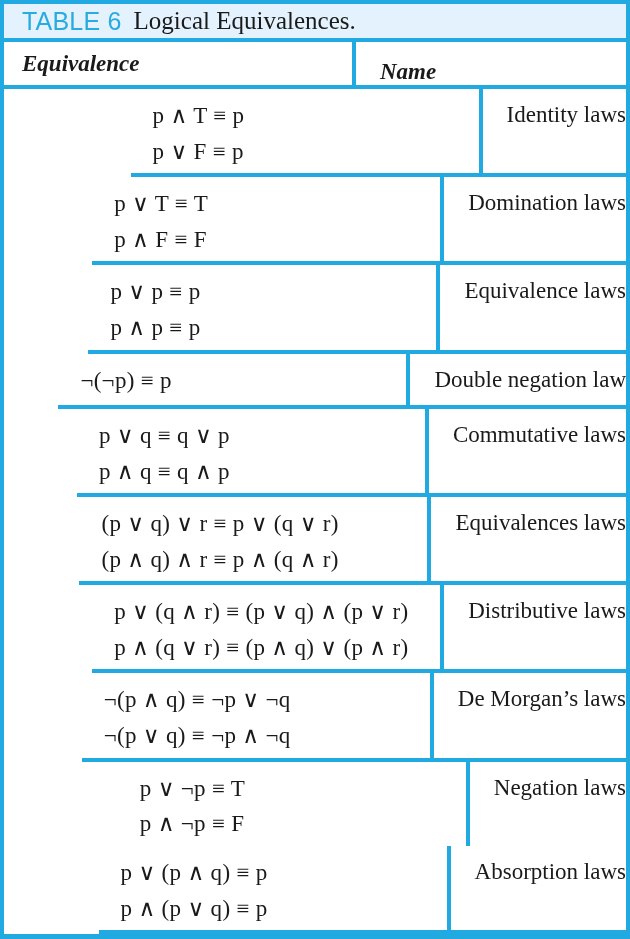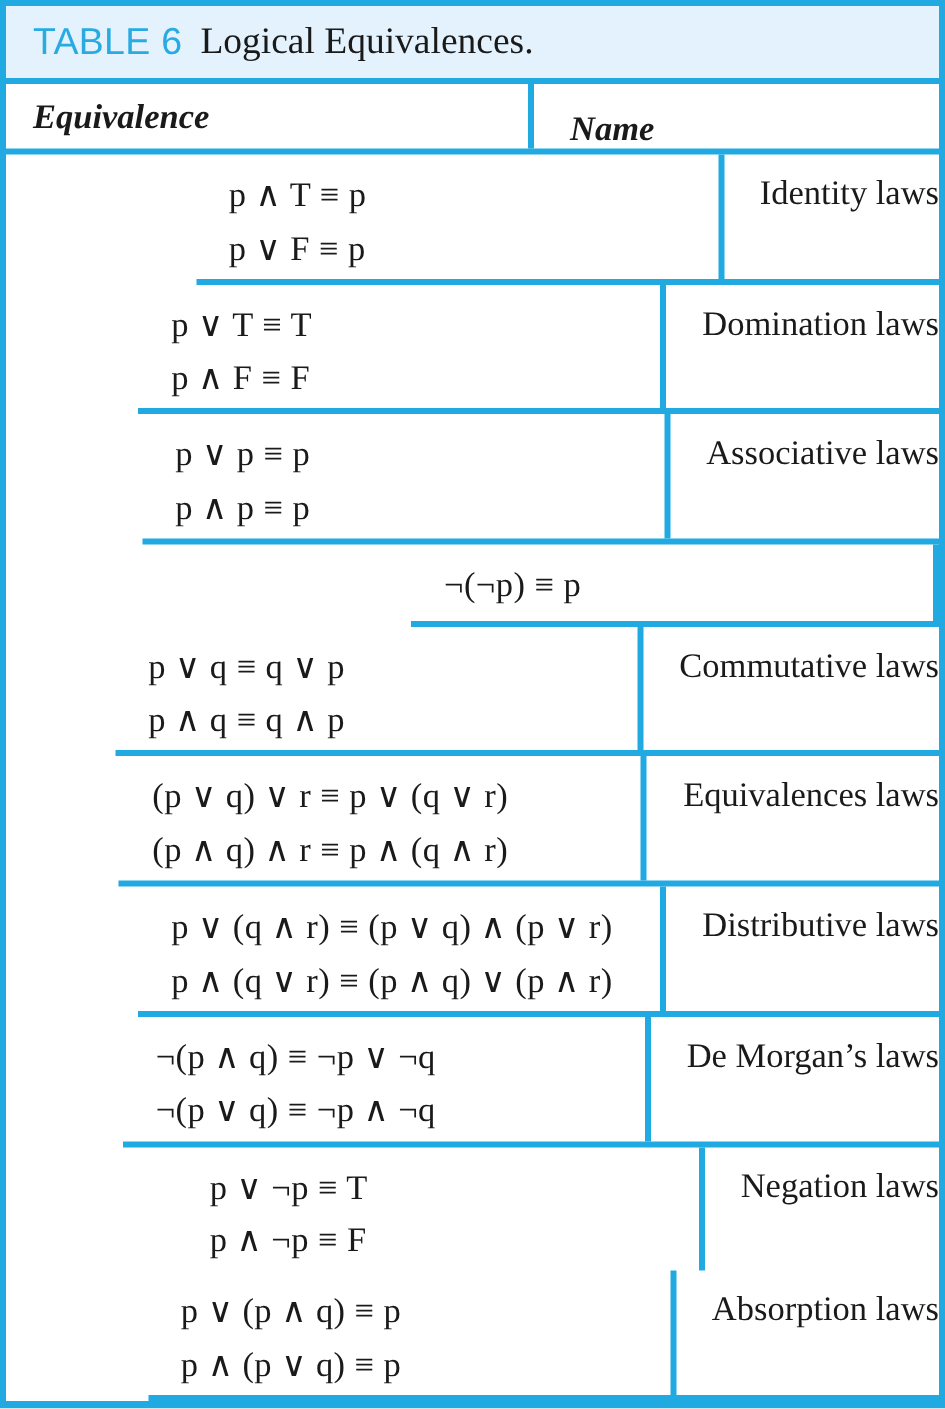--- a/index.html
+++ b/index.html
@@ -25,21 +25,21 @@
     border-top: 4px solid #21a9e1;
     border-bottom: 5px solid #21a9e1;
     display: flex;
     flex-direction: column;
   }
 
   
   .table-caption {
     background: #e3f2fc;
     border-bottom: 4px solid #21a9e1;
-    height: 52px;
+    height: 38px;
     box-sizing: border-box;
     display: flex;
     align-items: center;
     padding-left: 18px;
     flex: 0 0 auto;
   }
   .caption-label {
     font-family: "Liberation Sans", sans-serif;
     font-size: 25px;
     color: #29abe2;
@@ -174,26 +174,29 @@
         <div class="cell-right">
           <div class="name">Domination laws</div>
         </div>
       </div>
       <div class="t-row two-line">
         <div class="cell-left">
           <div class="formula">p ∨ p ≡ p</div>
           <div class="formula">p ∧ p ≡ p</div>
         </div>
         <div class="cell-right">
-          <div class="name">Associative laws</div>
+          <div class="name">Equivalence laws</div>
         </div>
       </div>
       <div class="t-row one-line">
         <div class="cell-left">
           <div class="formula">¬(¬p) ≡ p</div>
+        </div>
+        <div class="cell-right">
+          <div class="name">Double negation law</div>
         </div>
       </div>
       <div class="t-row two-line">
         <div class="cell-left">
           <div class="formula">p ∨ q ≡ q ∨ p</div>
           <div class="formula">p ∧ q ≡ q ∧ p</div>
         </div>
         <div class="cell-right">
           <div class="name">Commutative laws</div>
         </div>

